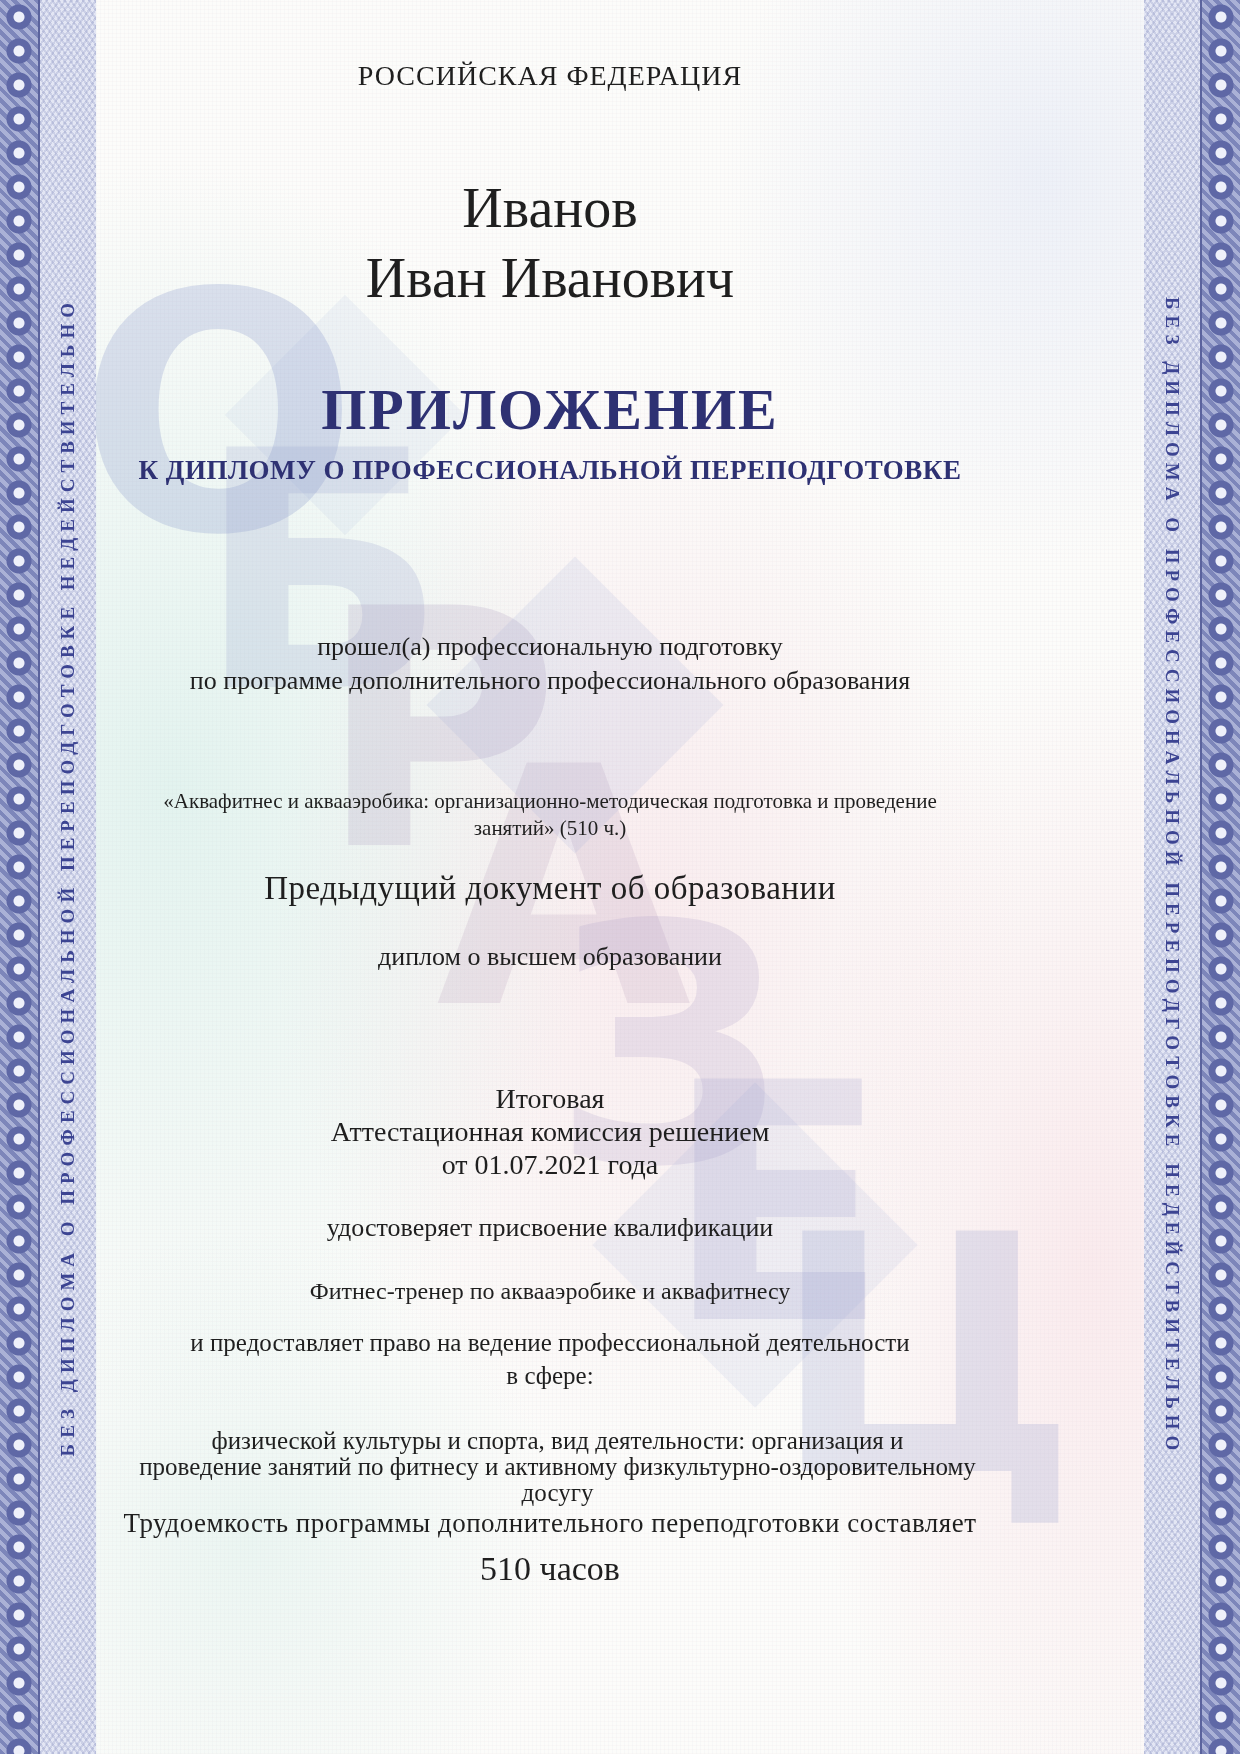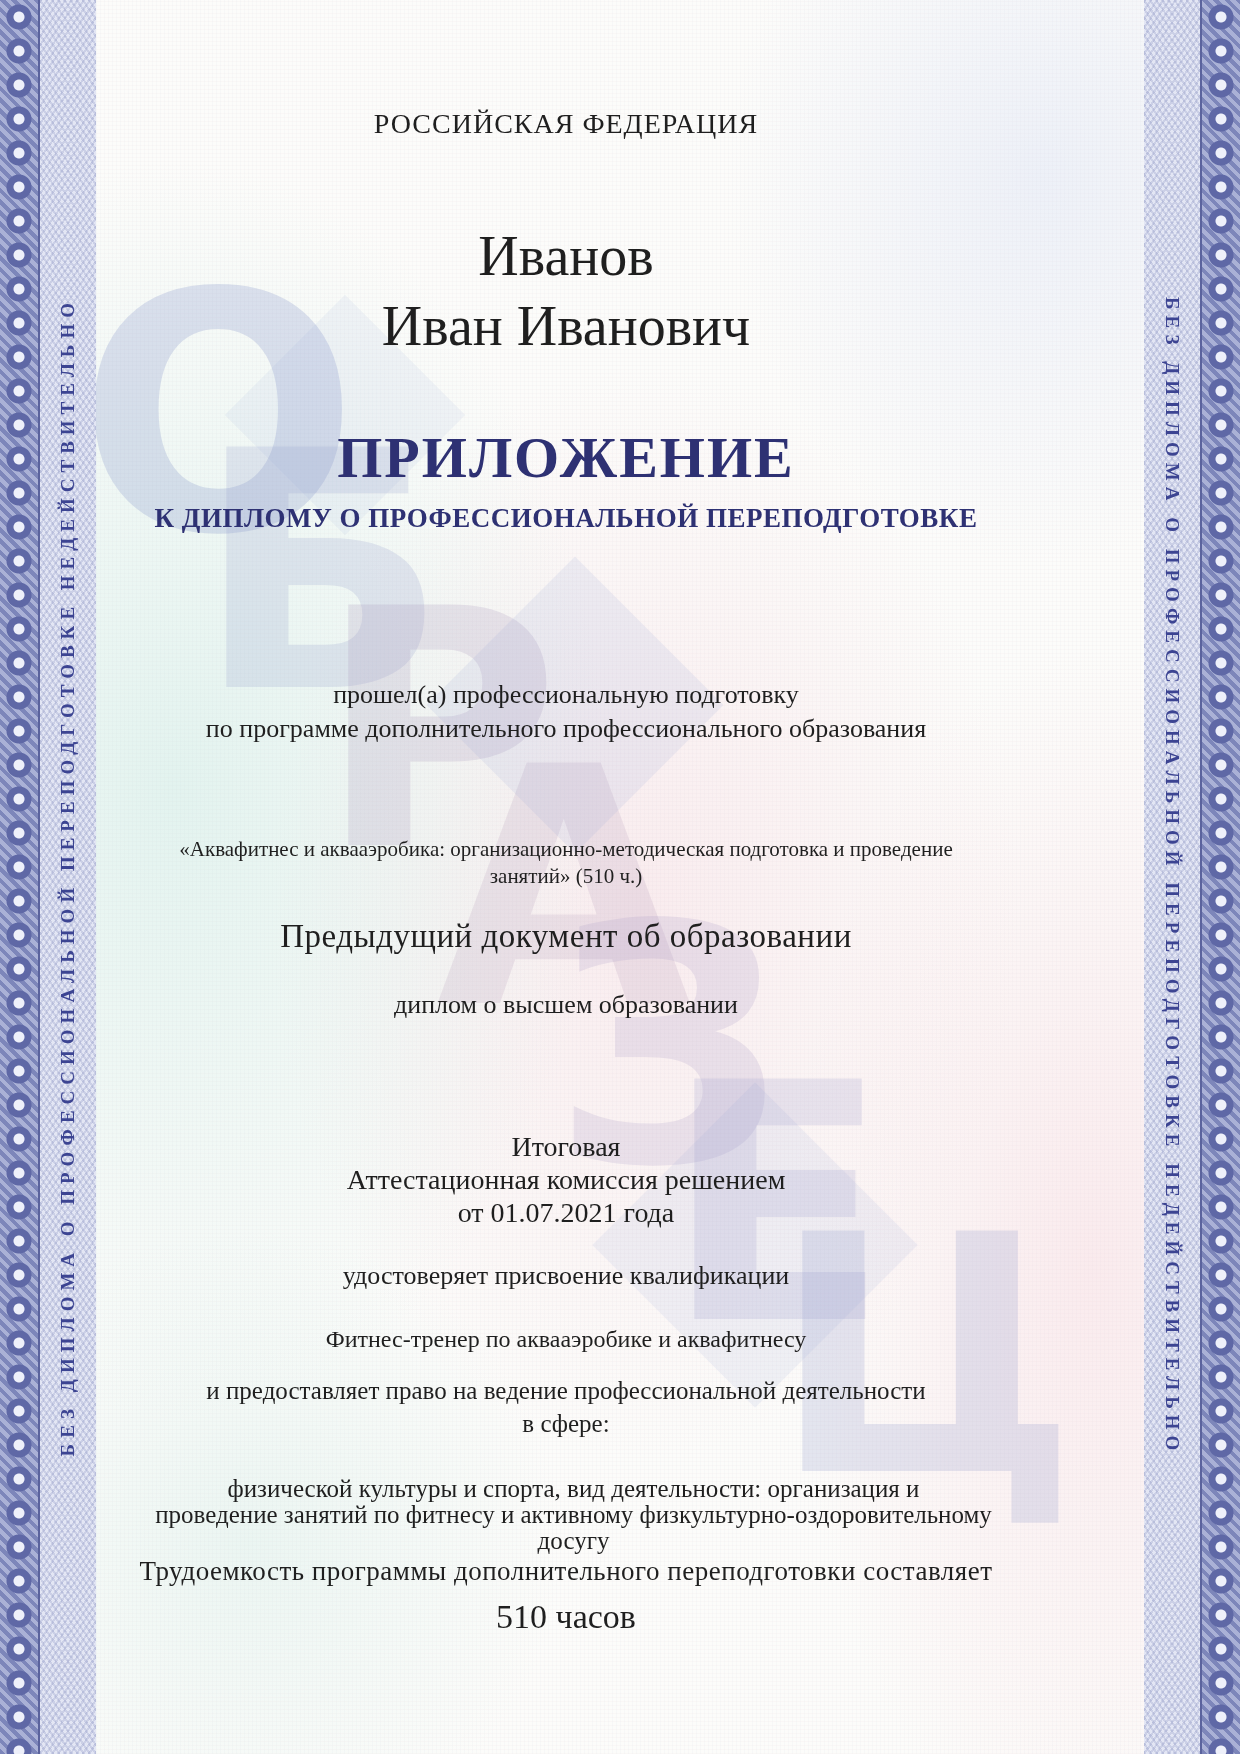--- a/index.html
+++ b/index.html
@@ -42,21 +42,21 @@
   .wm:nth-of-type(3){left:318px;top:566px;color:rgba(170,150,185,0.22);}
   .wm:nth-of-type(4){left:436px;top:724px;color:rgba(180,155,185,0.20);}
   .wm:nth-of-type(5){left:552px;top:882px;color:rgba(175,160,200,0.22);}
   .wm:nth-of-type(6){left:664px;top:1040px;color:rgba(160,160,205,0.22);}
   .wm:nth-of-type(7){left:772px;top:1192px;color:rgba(150,158,205,0.24);}
   .deco{position:absolute;z-index:1;background:rgba(152,162,212,0.14);}
   .deco1{left:470px;top:600px;width:210px;height:210px;transform:rotate(45deg);}
   .deco2{left:640px;top:1130px;width:230px;height:230px;transform:rotate(45deg);background:rgba(152,162,212,0.12);}
   .deco3{left:260px;top:330px;width:170px;height:170px;transform:rotate(45deg);background:rgba(152,162,212,0.10);}
   
-  .content{position:absolute;left:96px;top:0;width:940px;height:1402px;z-index:3;margin-top:48px;}
+  .content{position:absolute;left:80px;top:0;width:940px;height:1402px;z-index:3;}
   .tblock{position:absolute;left:0;right:0;text-align:center;color:#1f1f1f;}
   #hdr{top:60px;font-size:28px;letter-spacing:1px;}
   #name1{top:176px;font-size:56px;}
   #name2{top:246px;font-size:56px;}
   #title{top:376px;font-size:58px;font-weight:bold;color:#2e3173;letter-spacing:2px;}
   #subtitle{top:455px;font-size:27px;font-weight:bold;color:#2e3173;letter-spacing:0.5px;}
   #serial{top:497px;font-size:24px;}
   #training{top:630px;font-size:26px;line-height:34px;}
   #program{top:788px;font-size:21px;line-height:27px;}
   #prevdoc{top:870px;font-size:33px;letter-spacing:0.5px;}

